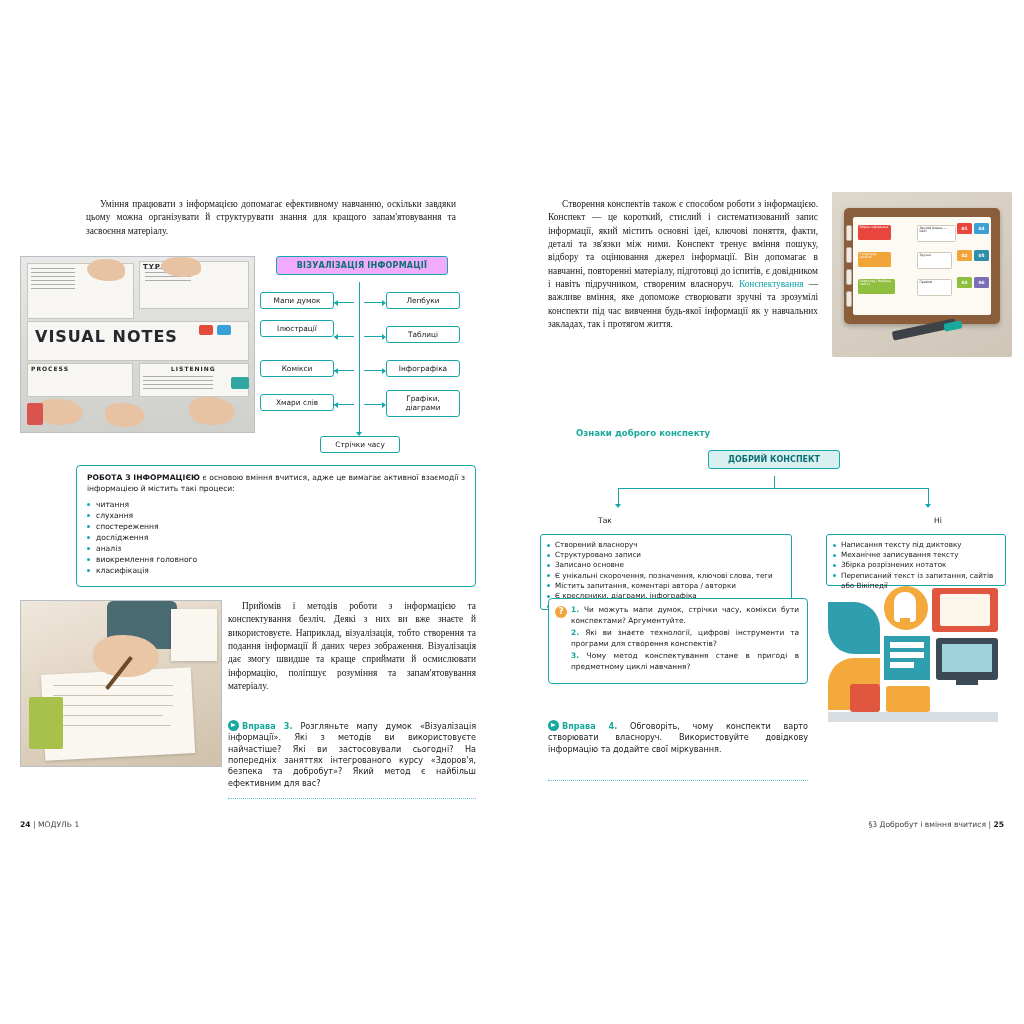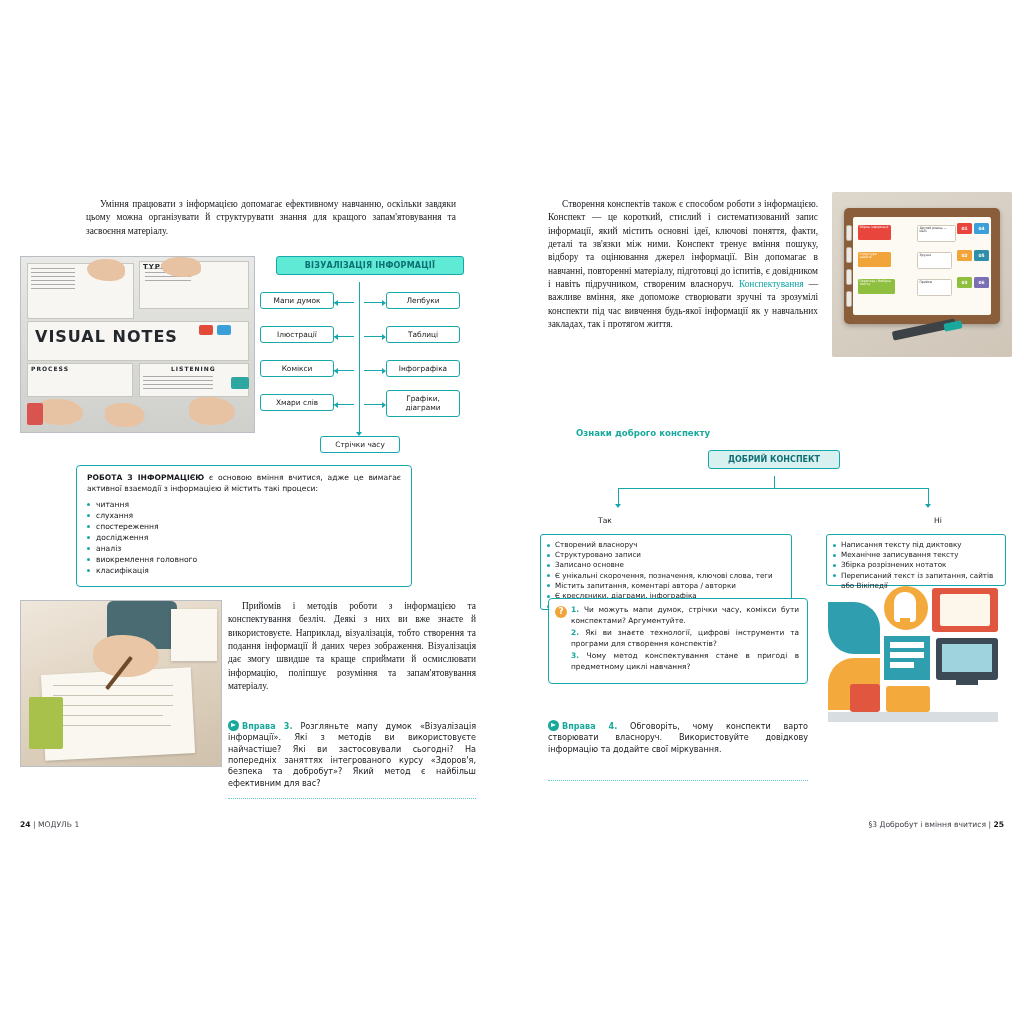--- a/index.html
+++ b/index.html
@@ -93,23 +93,23 @@
 
   
   #viz-chart {
     position: absolute;
     left: 250px; top: 96px;
     width: 200px; height: 200px;
   }
   .chart-title {
     position: absolute;
     left: 16px; top: 0;
-    width: 188px;
+    width: 172px;
     box-sizing: border-box;
-    background: #5eead4;
+    background: #f0abfc;
     border: 1px solid #16a7ac;
     border-radius: 3px;
     text-align: center;
     font-family: "DejaVu Sans", sans-serif;
     font-size: 8px;
     font-weight: bold;
     color: #0d6f73;
     padding: 4px 2px;
     letter-spacing: .2px;
   }
@@ -135,21 +135,21 @@
     width: 0; height: 0;
   }
   .arrow-r { border-left: 4px solid #16a7ac; border-top: 3px solid transparent; border-bottom: 3px solid transparent; }
   .arrow-l { border-right: 4px solid #16a7ac; border-top: 3px solid transparent; border-bottom: 3px solid transparent; }
   .arrow-d { border-top: 4px solid #16a7ac; border-left: 3px solid transparent; border-right: 3px solid transparent; }
 
   
   #info-box {
     position: absolute;
     left: 66px; top: 305px;
-    width: 336px; height: 122px;
+    width: 400px; height: 122px;
     box-sizing: border-box;
     border: 1px solid #16a7ac;
     border-radius: 4px;
     padding: 7px 10px;
     background: #ffffff;
   }
   #info-box .lead {
     font-family: "DejaVu Sans", sans-serif;
     font-size: 7.6px;
     line-height: 1.42;
@@ -521,21 +521,21 @@
       <div class="vn-color" style="left:6px; top:146px; width:16px; height:22px; background:#d9534f;"></div>
       <div class="vn-color" style="left:210px; top:120px; width:18px; height:12px; background:#2fa6a0;"></div>
     </div>
 
     <div id="viz-chart">
       <div class="chart-title">ВІЗУАЛІЗАЦІЯ ІНФОРМАЦІЇ</div>
 
       <div class="vline" style="left:99px; top:26px; width:1px; height:138px;"></div>
 
       <div class="node" style="left:0px; top:36px; width:74px;">Мапи думок</div>
-      <div class="node" style="left:0px; top:70px; width:74px;">Ілюстрації</div>
+      <div class="node" style="left:0px; top:64px; width:74px;">Ілюстрації</div>
       <div class="node" style="left:0px; top:104px; width:74px;">Комікси</div>
       <div class="node" style="left:0px; top:138px; width:74px;">Хмари слів</div>
 
       <div class="node" style="left:126px; top:36px; width:74px;">Лепбуки</div>
       <div class="node" style="left:126px; top:70px; width:74px;">Таблиці</div>
       <div class="node" style="left:126px; top:104px; width:74px;">Інфографіка</div>
       <div class="node" style="left:126px; top:134px; width:74px;">Графіки, діаграми</div>
 
       <div class="hline" style="left:74px; top:46px; width:20px; height:1px;"></div>
       <div class="arrow-l" style="left:74px; top:43.5px;"></div>

